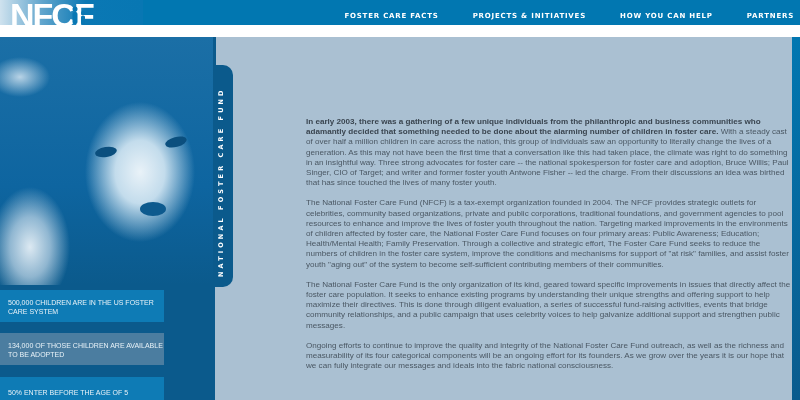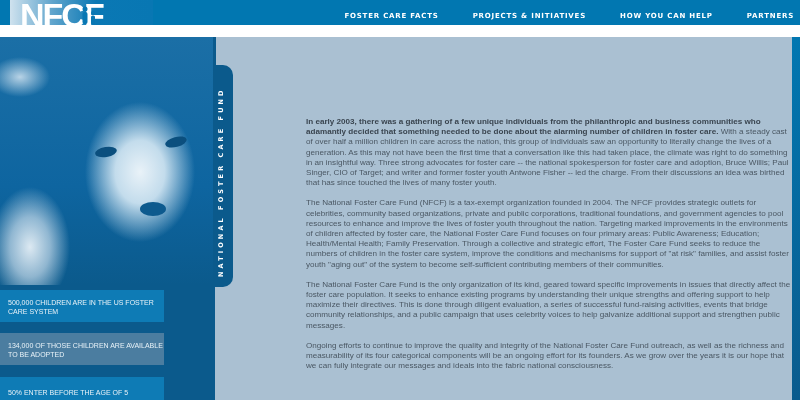--- a/index.html
+++ b/index.html
@@ -1,18 +1,18 @@
 <!DOCTYPE html>
 <html><head>
 <meta charset="utf-8">
 <style>
   html, body { margin:0; padding:0; }
   body { width:800px; height:400px; overflow:hidden; position:relative; background:#ffffff; font-family:"Liberation Sans", sans-serif; }
   .header { position:absolute; left:0; top:0; width:800px; height:25px; background:#0177B1; }
-  .logo { position:absolute; left:10px; top:0; width:143px; height:32px; background:linear-gradient(90deg,#cfe2ee 0%,#5fa4cc 30%,#0a78b4 60%,#0877b3 100%); border-radius:0 0 6px 0; }
+  .logo { position:absolute; left:0; top:0; width:143px; height:32px; background:linear-gradient(90deg,#cfe2ee 0%,#5fa4cc 30%,#0a78b4 60%,#0877b3 100%); border-radius:0 0 6px 0; }
   .logo-text { position:absolute; left:10px; top:-2px; font-family:"Liberation Sans", sans-serif; font-weight:bold; font-size:34px; letter-spacing:-2px; color:#ffffff; line-height:34px; }
   .logo-figure { position:absolute; left:68px; top:5px; width:22px; height:22px; }
   .nav { position:absolute; right:6px; top:12px; display:flex; gap:34px; }
   .nav-item { color:#ffffff; font-size:7px; font-weight:bold; letter-spacing:0.8px; text-transform:uppercase; cursor:pointer; font-family:"DejaVu Sans", sans-serif; }
   .white-strip { position:absolute; left:0; top:25px; width:800px; height:12px; background:#ffffff; }
   .left-col { position:absolute; left:0; top:37px; width:215px; height:363px; background:#0B5A8C; }
   .photo { position:absolute; left:0; top:0; width:215px; height:248px; overflow:hidden;
     background:
       radial-gradient(ellipse 55px 70px at 140px 135px, #e9f2f8 0%, #c3dcec 45%, rgba(60,130,180,0) 100%),
       radial-gradient(ellipse 40px 60px at 30px 210px, #dce9f2 0%, rgba(200,220,235,0.7) 50%, rgba(60,130,180,0) 100%),

